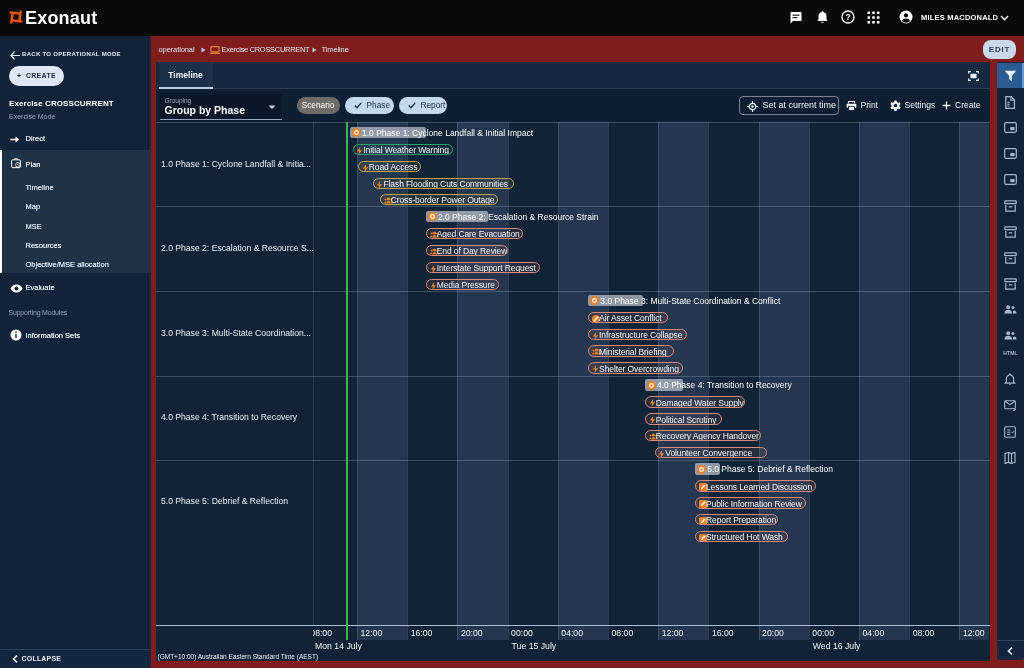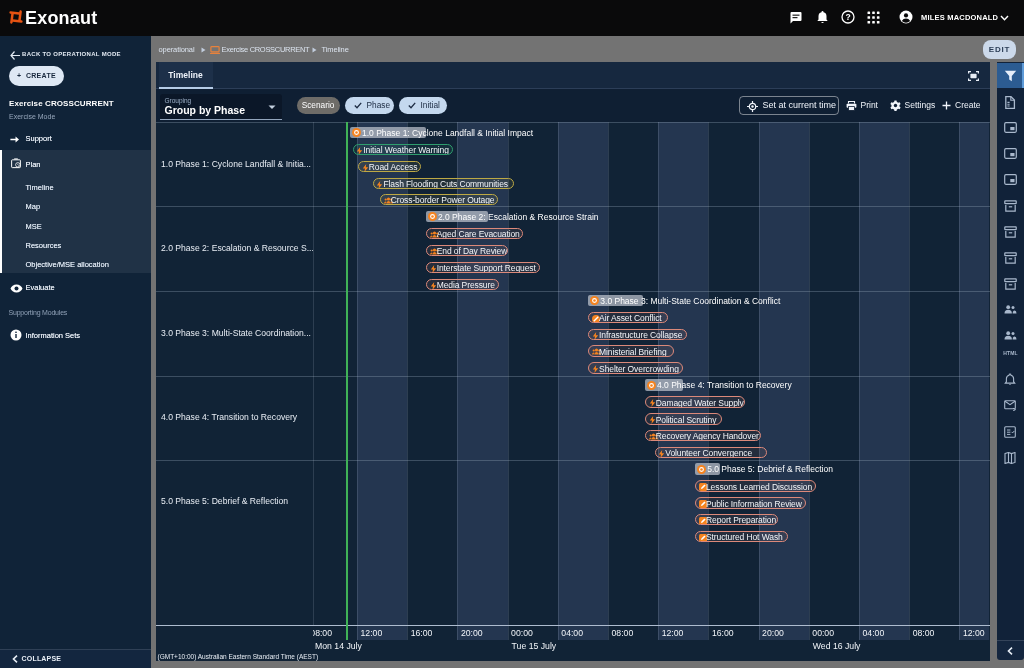--- a/index.html
+++ b/index.html
@@ -21,21 +21,21 @@
   .sb-sub { position:absolute; left:9px; top:76.5px; color:#96a6bb; font-size:7px; }
   .sb-item { position:absolute; left:25.5px; color:#e8eef6; font-size:7.5px; text-shadow:0 0 0.6px rgba(232,238,246,0.85); white-space:nowrap; }
   .sb-subitem { position:absolute; left:25.5px; color:#dde6f1; font-size:7.5px; text-shadow:0 0 0.6px rgba(221,230,241,0.85); white-space:nowrap; }
   #sb-active { position:absolute; left:0; top:113.5px; width:151px; height:123.5px; background:rgba(255,255,255,0.07); border-left:2px solid #ffffff; }
   .sb-label { position:absolute; left:8.5px; color:#8fa0b6; font-size:7px; letter-spacing:-0.2px; }
   #sb-collapse { position:absolute; left:0; top:612.5px; width:151px; height:19.5px; background:#13263f; border-top:1px solid rgba(255,255,255,0.12); }
   #sb-collapse span { position:absolute; left:21.5px; top:5px; color:#e8eef6; font-size:7px; font-weight:bold; letter-spacing:0.2px; }
   .sbic { position:absolute; left:9.5px; }
 
   
-  #main { position:absolute; left:151px; top:36px; width:873px; height:632px; background:#737373; }
+  #main { position:absolute; left:151px; top:36px; width:873px; height:632px; background:#7f1d1d; }
   .bc { position:absolute; top:9px; color:#dbe3ee; font-size:7.5px; font-weight:500; letter-spacing:-0.1px; }
   #edit-btn { position:absolute; left:832px; top:4px; width:33px; height:19px; background:#ccd9ea; border-radius:8px; color:#2c3e57; font-size:8px; font-weight:bold; text-align:center; line-height:19px; letter-spacing:0.8px; }
 
   #tabrow { position:absolute; left:4.5px; top:26px; width:834px; height:27px; background:#16283f; border-bottom:1px solid #2c3e58; }
   #tab-active { position:absolute; left:3px; top:0; width:54px; height:27px; background:#1d3049; border-bottom:2px solid #b7cde8; color:#eef3fa; font-size:8.5px; font-weight:bold; text-align:center; line-height:26px; }
   #toolbar { position:absolute; left:4.5px; top:53px; width:834px; height:34px; background:#0f1f33; }
 
   #grouping { position:absolute; left:4px; top:5px; width:122px; height:26px; background:#0b1728; border-bottom:1px solid #93a5bd; border-radius:3px 3px 0 0; }
   #grouping .glabel { position:absolute; left:5px; top:3px; color:#9db0c8; font-size:6.5px; }
   #grouping .gval { position:absolute; left:5px; top:10px; color:#fff; font-size:10.5px; font-weight:700; }
@@ -138,21 +138,21 @@
     <svg class="sbic" style="top:15px" width="10" height="9" viewBox="0 0 10 9">
         <path d="M4.5 0.5 L1 4.5 L4.5 8.5 M1 4.5 H10" stroke="#e3eaf3" stroke-width="1.2" fill="none"></path>
       </svg>
     <div class="sb-back">BACK TO OPERATIONAL MODE</div>
     <div class="sb-create">+&nbsp; CREATE</div>
     <div class="sb-title">Exercise CROSSCURRENT</div>
     <div class="sb-sub">Exercise Mode</div>
     <svg class="sbic" style="top:99px" width="9.5" height="9" viewBox="0 0 12 10">
         <path d="M0.5 4 h6.5 V1.2 L11.5 5 L7 8.8 V6 h-6.5 z" fill="#fff"></path>
       </svg>
-    <div class="sb-item" style="top:98px">Support</div>
+    <div class="sb-item" style="top:98px">Direct</div>
     <div id="sb-active"></div>
     <svg class="sbic" style="left:11px;top:121px" width="10" height="12" viewBox="0 0 11 12">
         <path d="M3.5 1.5 h4 M1.5 2.5 h8 a0.8 0.8 0 0 1 0.8 0.8 v7 a0.8 0.8 0 0 1 -0.8 0.8 h-8 a0.8 0.8 0 0 1 -0.8 -0.8 v-7 a0.8 0.8 0 0 1 0.8 -0.8 z" stroke="#fff" stroke-width="1.1" fill="none"></path>
         <circle cx="7.5" cy="8" r="2.4" fill="#102338" stroke="#fff" stroke-width="0.9"></circle>
         <path d="M7.5 6.8 v1.3 l1 0.6" stroke="#fff" stroke-width="0.8" fill="none"></path>
       </svg>
     <div class="sb-item" style="top:124px">Plan</div>
     <div class="sb-subitem" style="top:147px">Timeline</div>
     <div class="sb-subitem" style="top:166px">Map</div>
     <div class="sb-subitem" style="top:186px">MSE</div>
@@ -218,21 +218,21 @@
       <div class="chip chip-blue" style="left:189px;width:49px">
           <svg class="abs" style="left:9px;top:5px" width="8" height="7" viewBox="0 0 8 7">
             <path d="M0.8 3.5 L3 5.7 L7.2 0.8" stroke="#1c2b42" stroke-width="1.3" fill="none"></path>
           </svg>
           <span style="position:absolute;left:22px">Phase</span>
         </div>
       <div class="chip chip-blue" style="left:243px;width:48px">
           <svg class="abs" style="left:9px;top:5px" width="8" height="7" viewBox="0 0 8 7">
             <path d="M0.8 3.5 L3 5.7 L7.2 0.8" stroke="#1c2b42" stroke-width="1.3" fill="none"></path>
           </svg>
-          <span style="position:absolute;left:22px">Initial</span>
+          <span style="position:absolute;left:22px">Report</span>
         </div>
       <div id="setbtn">
           <svg class="abs" style="left:7px;top:4px" width="11" height="11" viewBox="0 0 11 11">
             <circle cx="5.5" cy="5.5" r="3.2" fill="none" stroke="#f0f4fa" stroke-width="1.2"></circle>
             <circle cx="5.5" cy="5.5" r="1.2" fill="#f0f4fa"></circle>
             <path d="M5.5 0 v2 M5.5 9 v2 M0 5.5 h2 M9 5.5 h2" stroke="#f0f4fa" stroke-width="1.2"></path>
           </svg>
           <span style="position:absolute;left:23px">Set at current time</span>
         </div>
       <div class="tb-act" style="left:690px">

